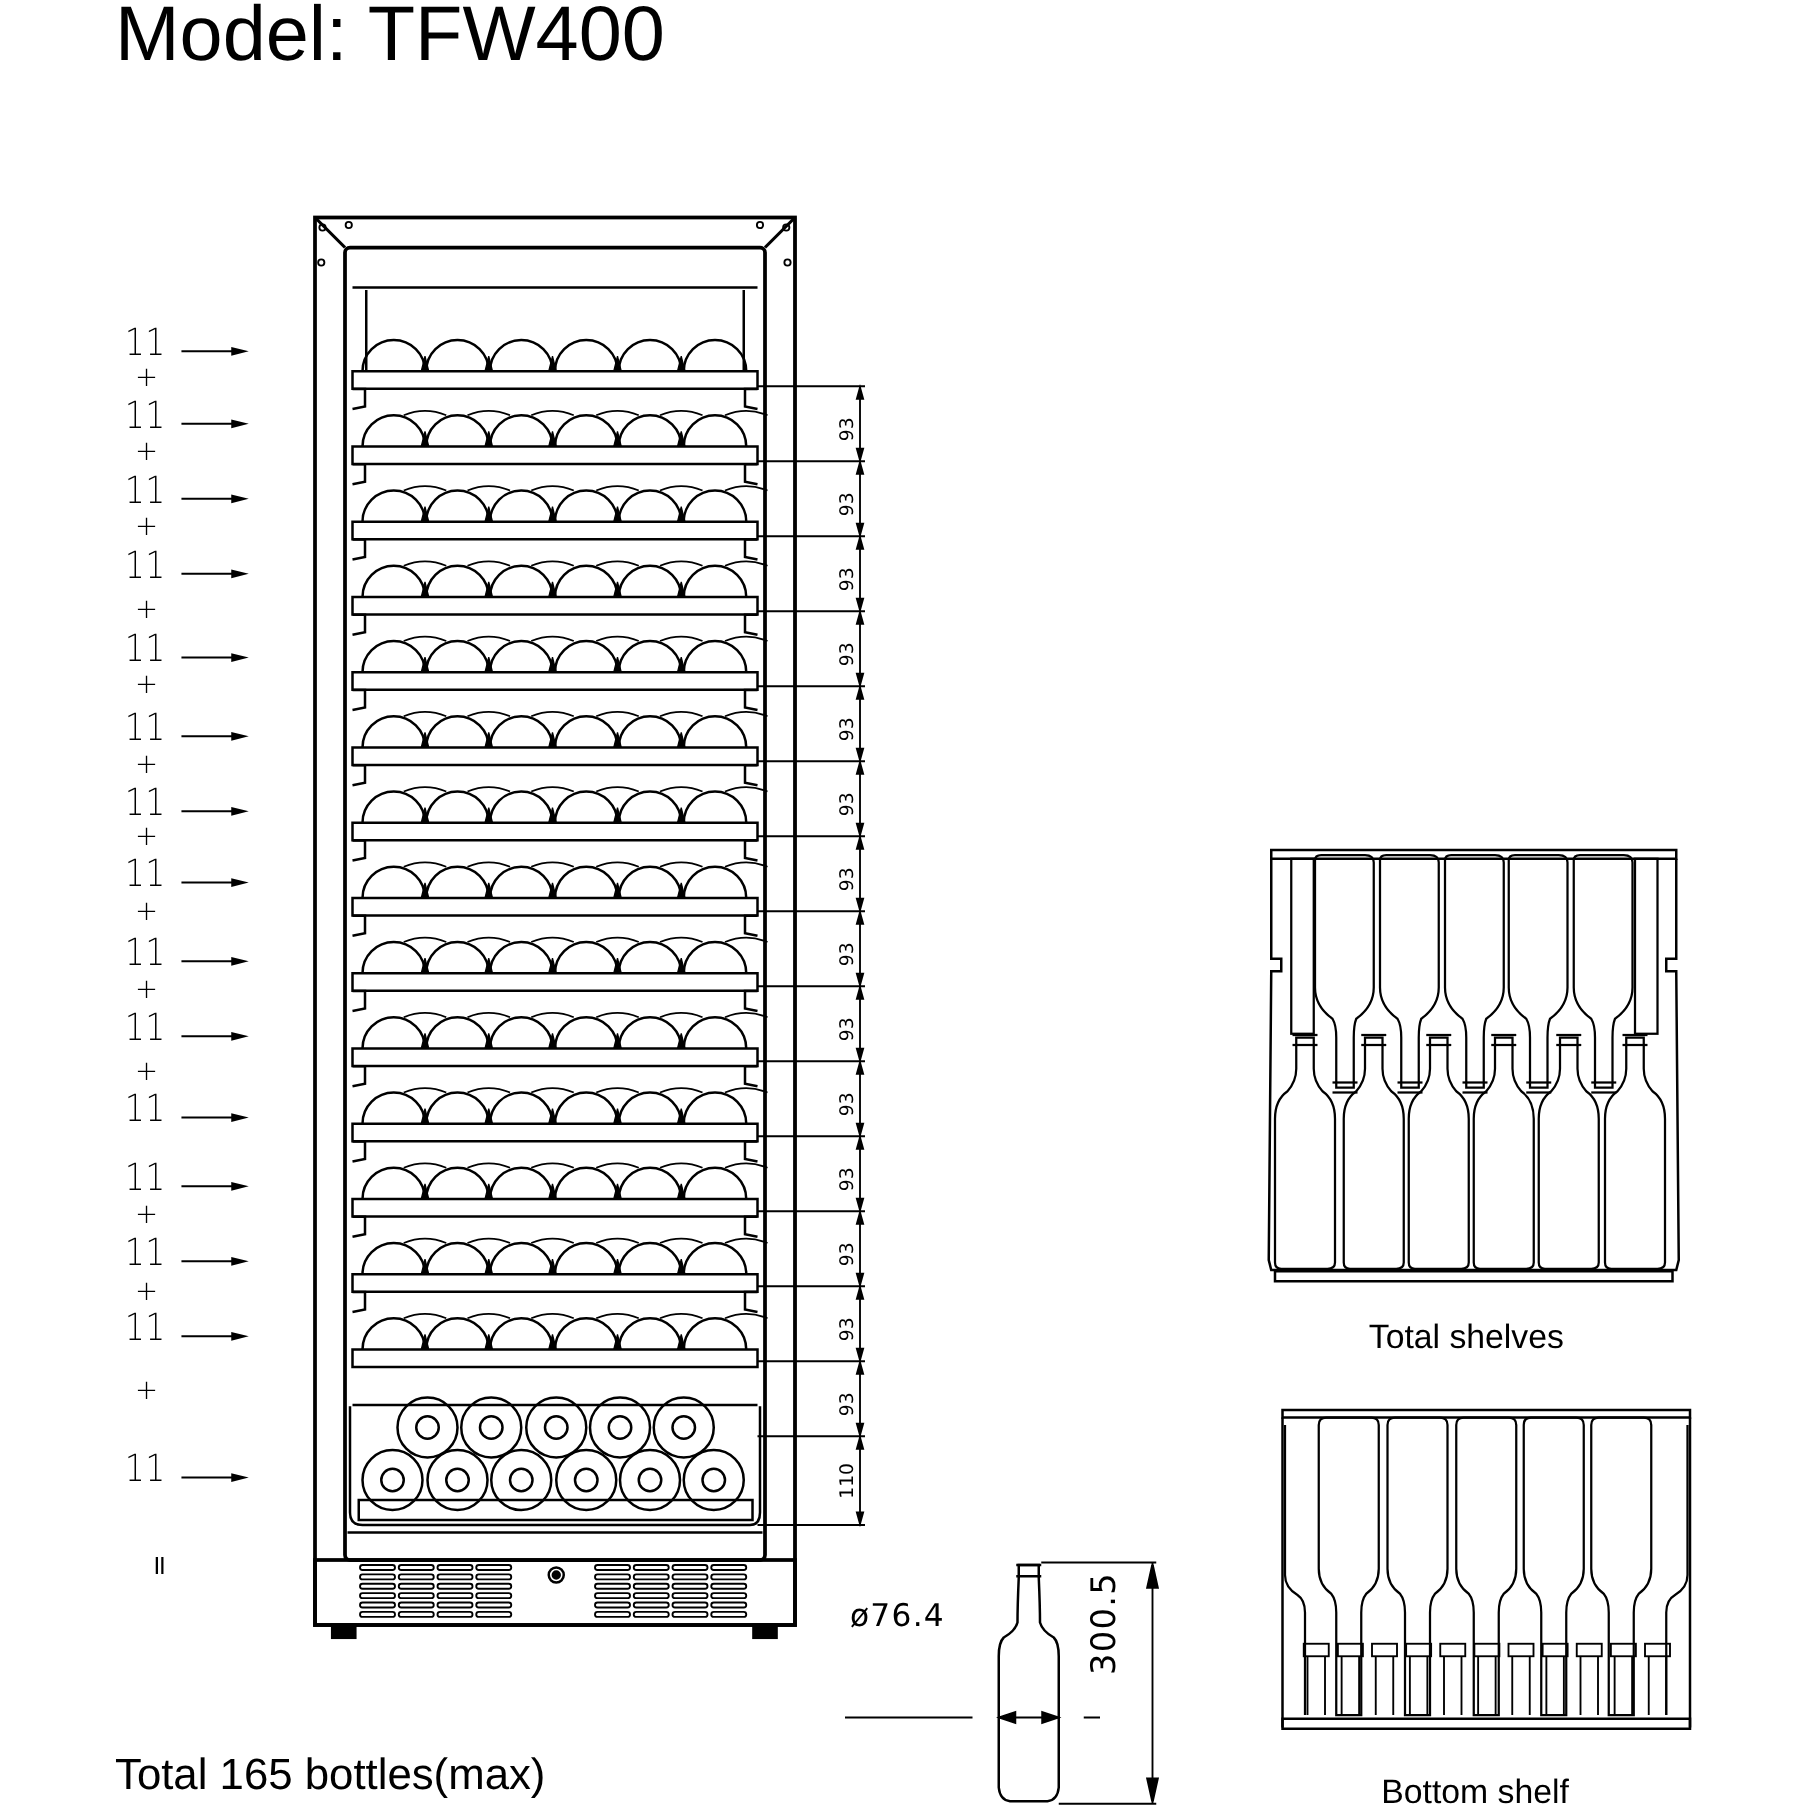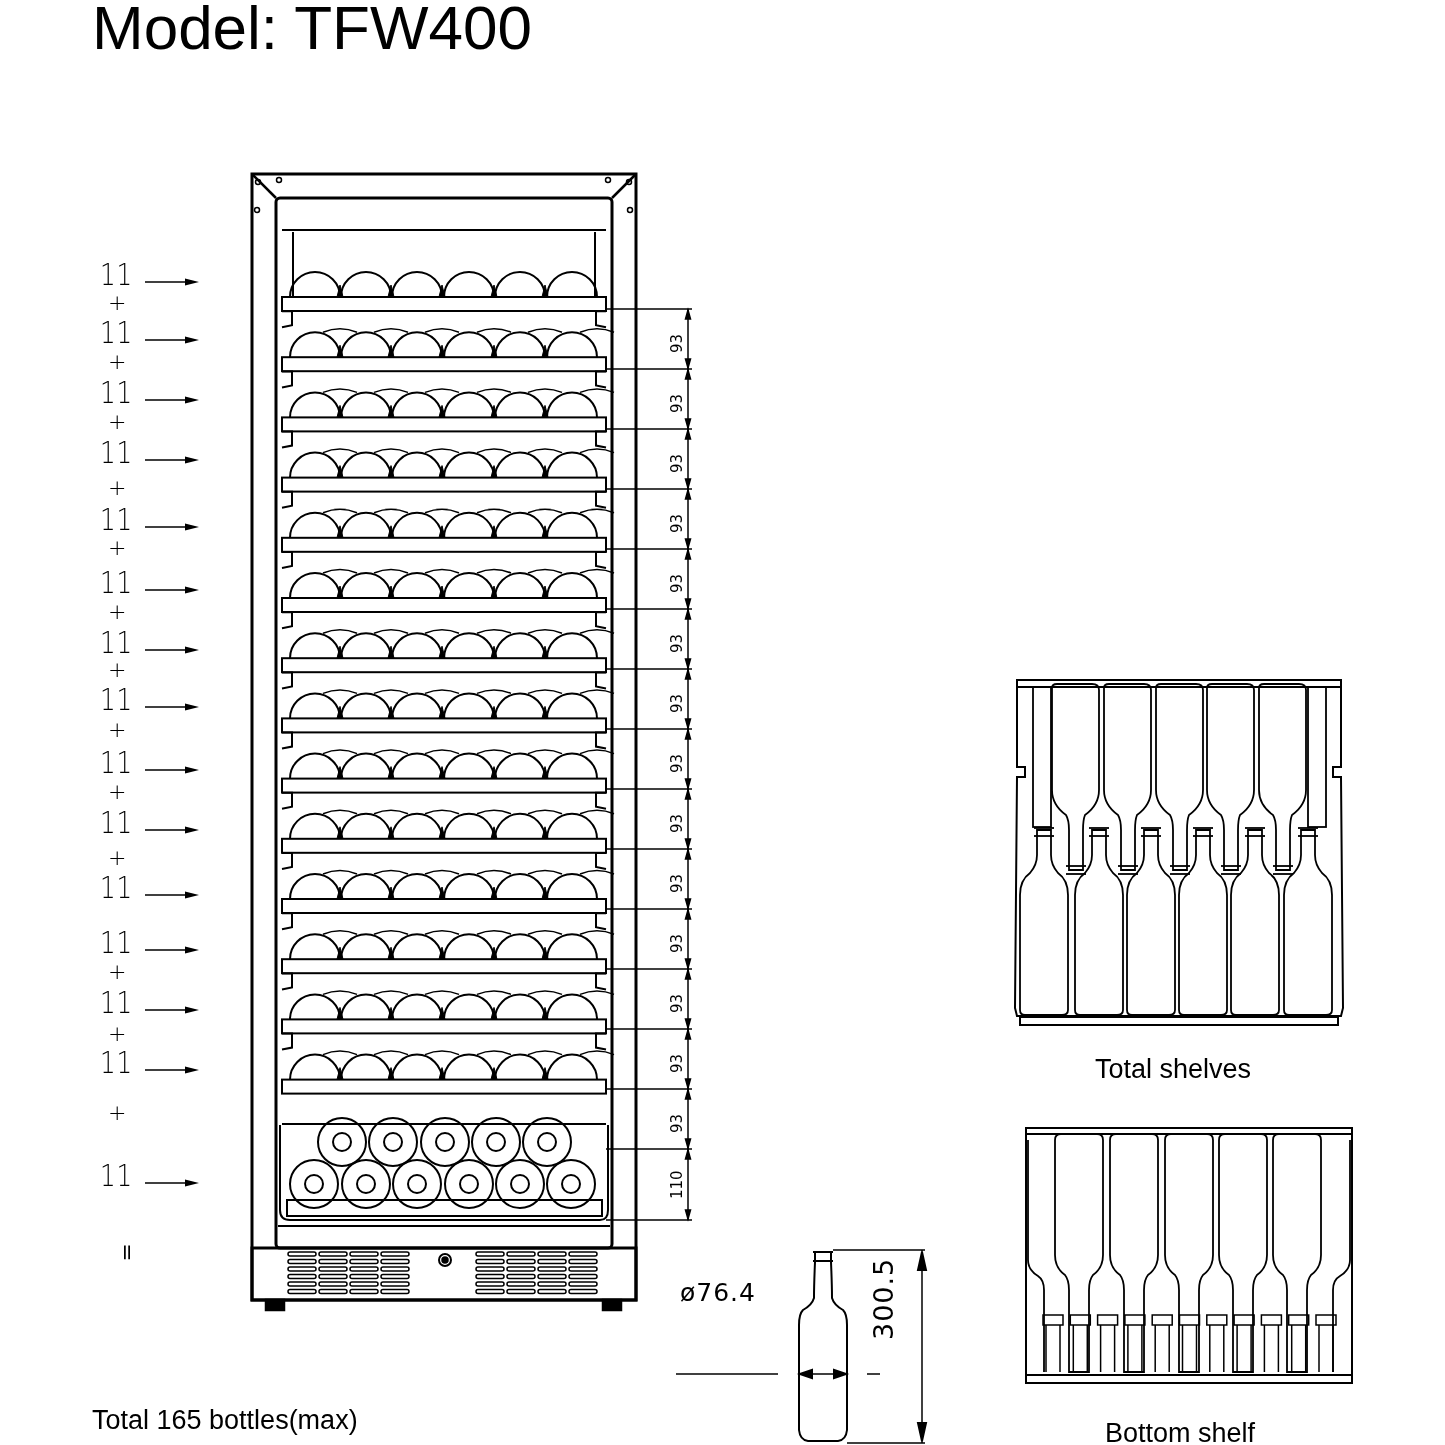--- a/index.html
+++ b/index.html
@@ -2,21 +2,21 @@
 <html><head>
 <meta charset="utf-8">
 <style>
   html, body { margin: 0; padding: 0; background: #ffffff; }
   body { width: 1445px; height: 1445px; position: relative; overflow: hidden; font-family: "Liberation Sans", sans-serif; color: #000; }
   .abs { position: absolute; }
   #title { left: 92px; top: -8px; font-size: 62px; line-height: 72px; letter-spacing: 0px; white-space: nowrap; }
   .count-label { position: absolute; left: 100px; width: 40px; font-family: "DejaVu Sans", sans-serif; font-size: 30px; line-height: 32px; font-weight: 300; transform: scaleX(0.82); transform-origin: left center; letter-spacing: 1px; }
   .plus-label { position: absolute; left: 108px; font-family: "DejaVu Sans", sans-serif; font-size: 22px; line-height: 22px; font-weight: 300; }
   .eq-label { position: absolute; left: 118px; top: 1240px; font-family: "DejaVu Sans", sans-serif; font-size: 22px; transform: rotate(90deg); transform-origin: center; }
-  #total { left: 92px; top: 1404px; font-size: 27px; line-height: 32px; white-space: nowrap; }
+  #total { left: 92px; top: 1404px; font-size: 35px; line-height: 32px; white-space: nowrap; }
   .caption { font-size: 27px; line-height: 32px; white-space: nowrap; }
   #cap-mid { left: 1095px; top: 1053px; }
   #cap-bot { left: 1105px; top: 1417px; }
   .dim-text { font-family: "DejaVu Sans", sans-serif; }
 </style>
 </head>
 <body>
 
 <div id="title" class="abs">Model: TFW400</div>
 

